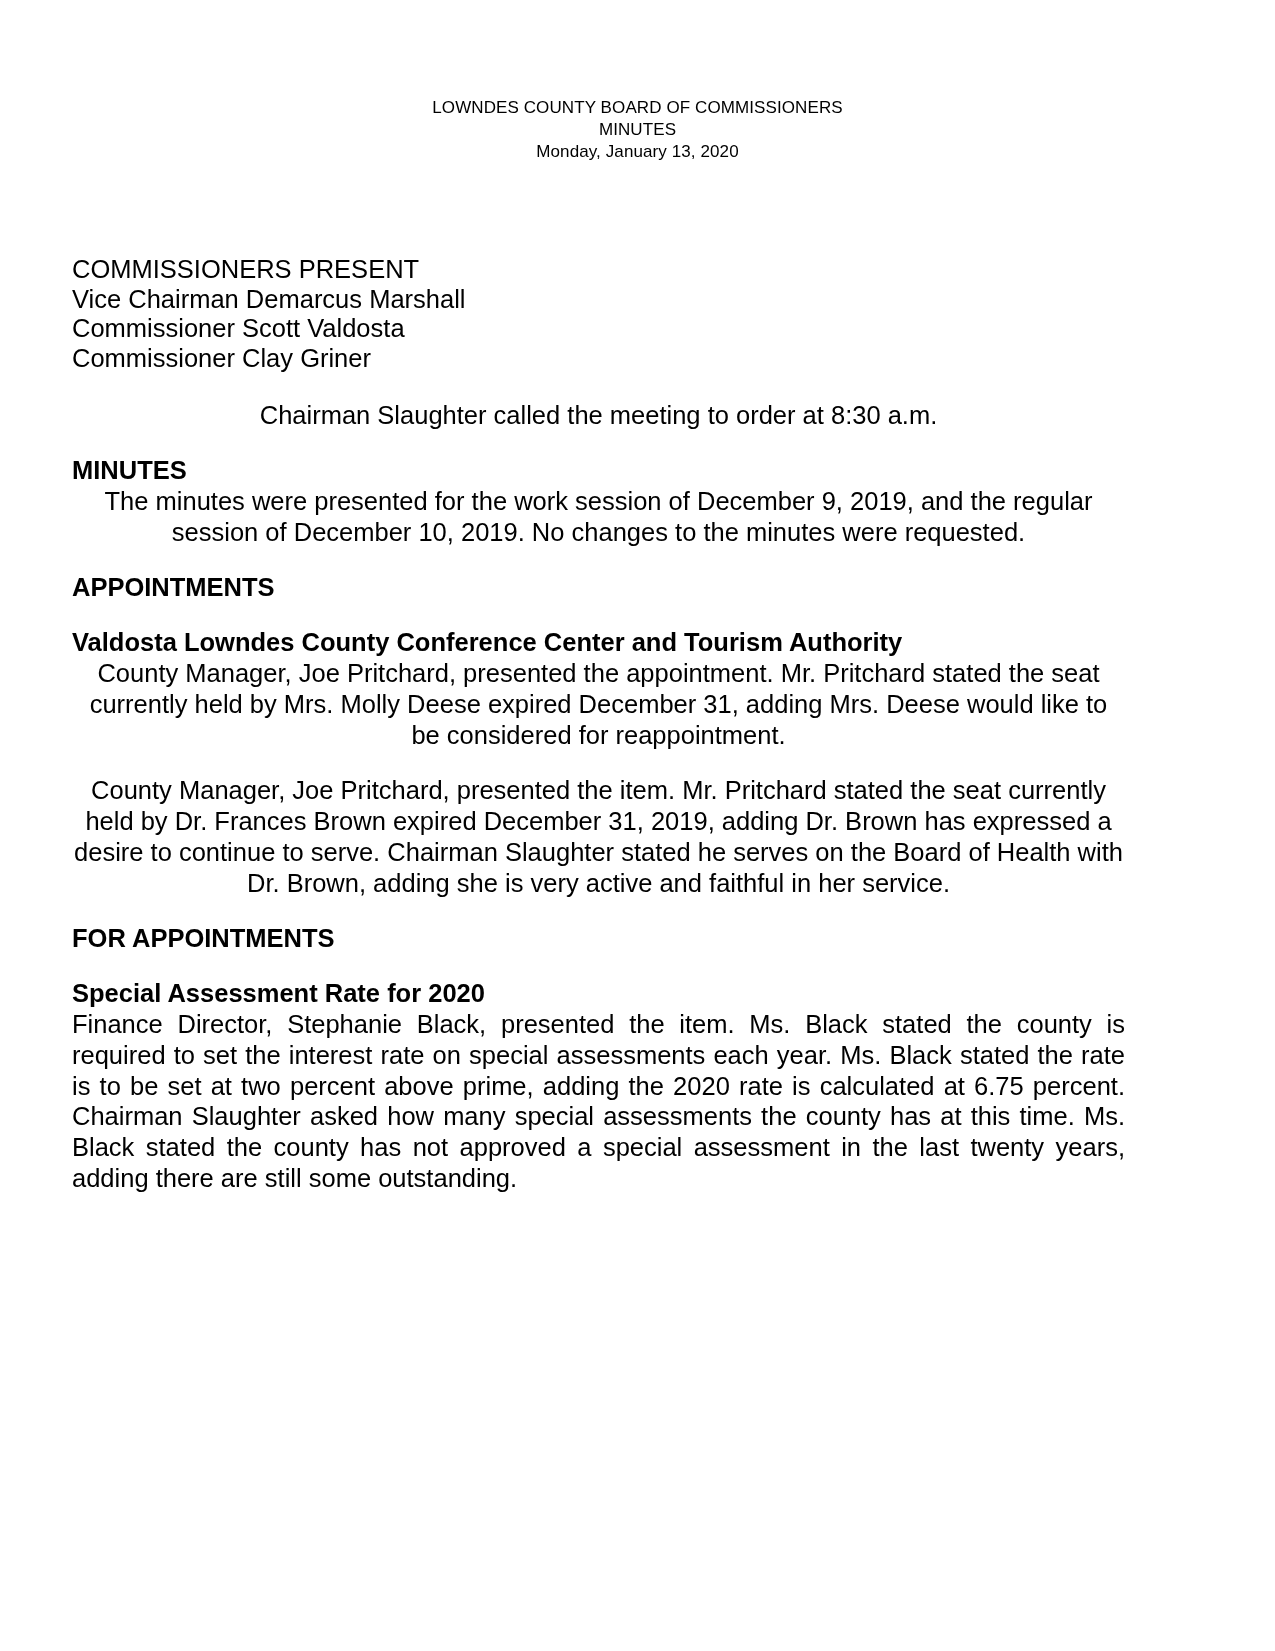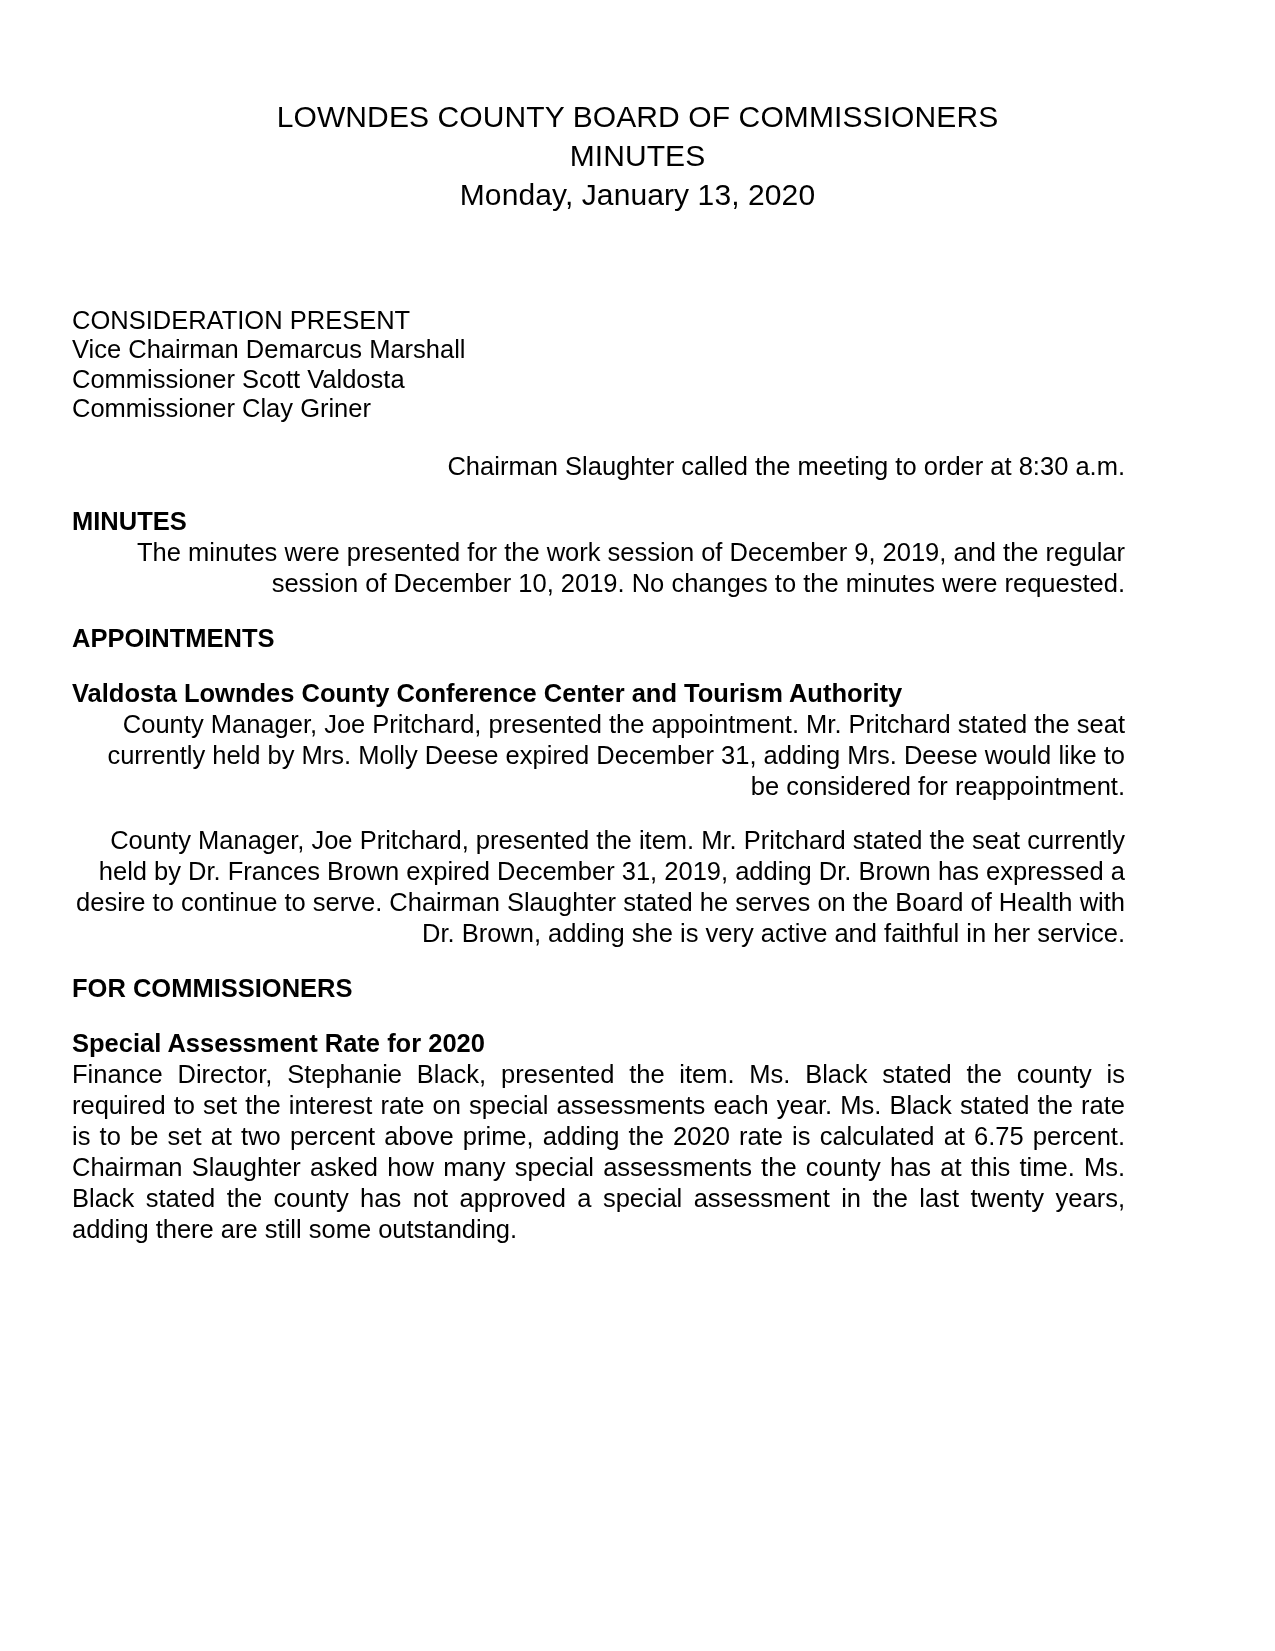--- a/index.html
+++ b/index.html
@@ -18,21 +18,21 @@
     height: 1651px;
     background: #ffffff;
     box-sizing: border-box;
     padding: 0;
     overflow: hidden;
   }
   .doc-header {
     text-align: center;
     padding-top: 97px;
     line-height: 1.30;
-    font-size: 30px;
+    font-size: 17px;
   }
   .doc-header .hline {
     display: block;
     letter-spacing: 0.1px;
   }
   .body-block {
     margin-left: 72px;
     margin-right: 150px;
     width: 1053px;
     box-sizing: border-box;
@@ -41,21 +41,21 @@
   .attendance {
     font-size: 25.5px;
     line-height: 1.155;
     margin: 0;
   }
   .attendance .ln { display: block; white-space: nowrap; }
   .para {
     font-size: 25.5px;
     line-height: 1.215;
     margin: 0;
-    text-align: right;
+    text-align: center;
   }
   .para.justify {
     text-align: justify;
     text-justify: inter-word;
   }
   .heading {
     font-size: 25.5px;
     font-weight: bold;
     line-height: 1.215;
     margin: 0;
@@ -72,21 +72,21 @@
     <span class="hline">LOWNDES COUNTY BOARD OF COMMISSIONERS</span>
     <span class="hline">MINUTES</span>
     <span class="hline">Monday, January 13, 2020</span>
   </div>
 
   <div class="spacer-lg"></div>
 
   <div class="body-block">
 
     <div class="attendance">
-      <span class="ln">CONSIDERATION PRESENT</span>
+      <span class="ln">COMMISSIONERS PRESENT</span>
       <span class="ln">Vice Chairman Demarcus Marshall</span>
       <span class="ln">Commissioner Scott Valdosta</span>
       <span class="ln">Commissioner Clay Griner</span>
     </div>
 
     <div class="sec-gap"></div>
 
     <p class="para">Chairman Slaughter called the meeting to order at 8:30 a.m.</p>
 
     <div class="tiny-gap"></div>
@@ -102,21 +102,21 @@
 
     <p class="heading">Valdosta Lowndes County Conference Center and Tourism Authority</p>
     <p class="para">County Manager, Joe Pritchard, presented the appointment.  Mr. Pritchard stated the seat currently held by Mrs. Molly Deese expired December 31, adding Mrs. Deese would like to be considered for reappointment.</p>
 
     <div class="tiny-gap"></div>
 
     <p class="para">County Manager, Joe Pritchard, presented the item.  Mr. Pritchard stated the seat currently held by Dr. Frances Brown expired December 31, 2019, adding Dr. Brown has expressed a desire to continue to serve.  Chairman Slaughter stated he serves on the Board of Health with Dr. Brown, adding she is very active and faithful in her service.</p>
 
     <div class="tiny-gap"></div>
 
-    <p class="heading">FOR COMMISSIONERS</p>
+    <p class="heading">FOR APPOINTMENTS</p>
 
     <div class="tiny-gap"></div>
 
     <p class="heading">Special Assessment Rate for 2020</p>
     <p class="para justify">Finance Director, Stephanie Black, presented the item. Ms. Black stated the county is required to set the interest rate on special assessments each year.  Ms. Black stated the rate is to be set at two percent above prime, adding the 2020 rate is calculated at 6.75 percent.  Chairman Slaughter asked how many special assessments the county has at this time.  Ms. Black stated the county has not approved a special assessment in the last twenty years, adding there are still some outstanding.</p>
 
   </div>
 
 </div>
 

